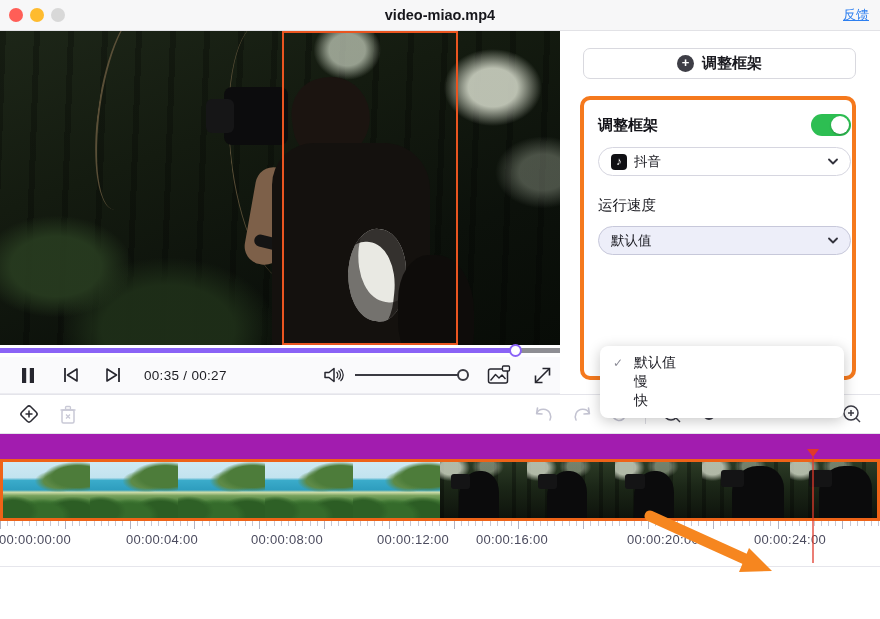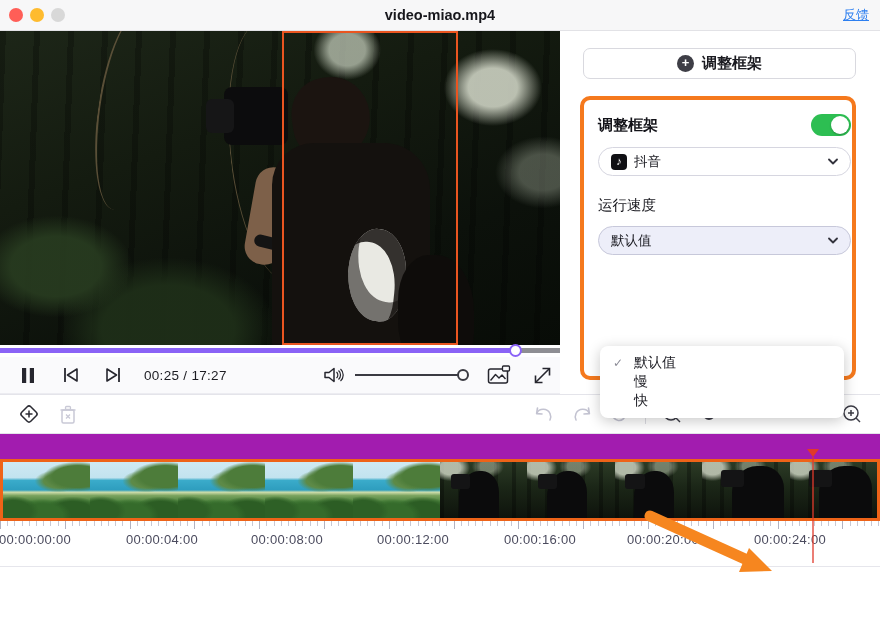--- a/index.html
+++ b/index.html
@@ -213,21 +213,21 @@
           <path d="M3 1 V15" stroke="#26262e" stroke-width="1.8" fill="none"></path>
           <path d="M15 2 L5.5 8 L15 14 Z" stroke="#26262e" stroke-width="1.6" fill="none" stroke-linejoin="round"></path>
         </svg>
     </div>
     <div class="ctl" style="margin-left:24px">
       <svg class="icon" width="18" height="16" viewBox="0 0 18 16">
           <path d="M15 1 V15" stroke="#26262e" stroke-width="1.8" fill="none"></path>
           <path d="M3 2 L12.5 8 L3 14 Z" stroke="#26262e" stroke-width="1.6" fill="none" stroke-linejoin="round"></path>
         </svg>
     </div>
-    <div class="time-display">00:25 / 17:27</div>
+    <div class="time-display">00:35 / 00:27</div>
     <div class="ctl" style="margin-left:96px">
       <svg class="icon" width="22" height="18" viewBox="0 0 22 18">
           <path d="M2 6.5 H6 L11 2.5 V15.5 L6 11.5 H2 Z" stroke="#26262e" stroke-width="1.5" fill="none" stroke-linejoin="round"></path>
           <path d="M13.5 6 A4 4 0 0 1 13.5 12" stroke="#26262e" stroke-width="1.2" fill="none"></path>
           <path d="M15.5 4.5 A6 6 0 0 1 15.5 13.5" stroke="#26262e" stroke-width="1.2" fill="none"></path>
           <path d="M17.5 3 A8 8 0 0 1 17.5 15" stroke="#26262e" stroke-width="1.2" fill="none"></path>
         </svg>
     </div>
     <div class="vol-track">
       <div class="vol-handle"></div>
@@ -509,21 +509,21 @@
         <div class="tick" style="left: 856.8px;"></div>
         <div class="tick" style="left: 864px;"></div>
         <div class="tick" style="left: 871.2px;"></div>
         <div class="tick" style="left: 878.4px;"></div>
       </div>
     <div class="ruler-labels">
         <div class="rlabel" style="left: 35px;">00:00:00:00</div>
         <div class="rlabel" style="left: 162px;">00:00:04:00</div>
         <div class="rlabel" style="left: 287px;">00:00:08:00</div>
         <div class="rlabel" style="left: 413px;">00:00:12:00</div>
-        <div class="rlabel" style="left: 540px;">00:00:16:00</div>
+        <div class="rlabel" style="left: 512px;">00:00:16:00</div>
         <div class="rlabel" style="left: 663px;">00:00:20:00</div>
         <div class="rlabel" style="left: 790px;">00:00:24:00</div>
       </div>
   </div>
 
   <div class="playhead-tri" style="left: 807px;"></div>
   <div class="playhead-line" style="left: 812px;"></div>
 
   <div class="footer">
     

